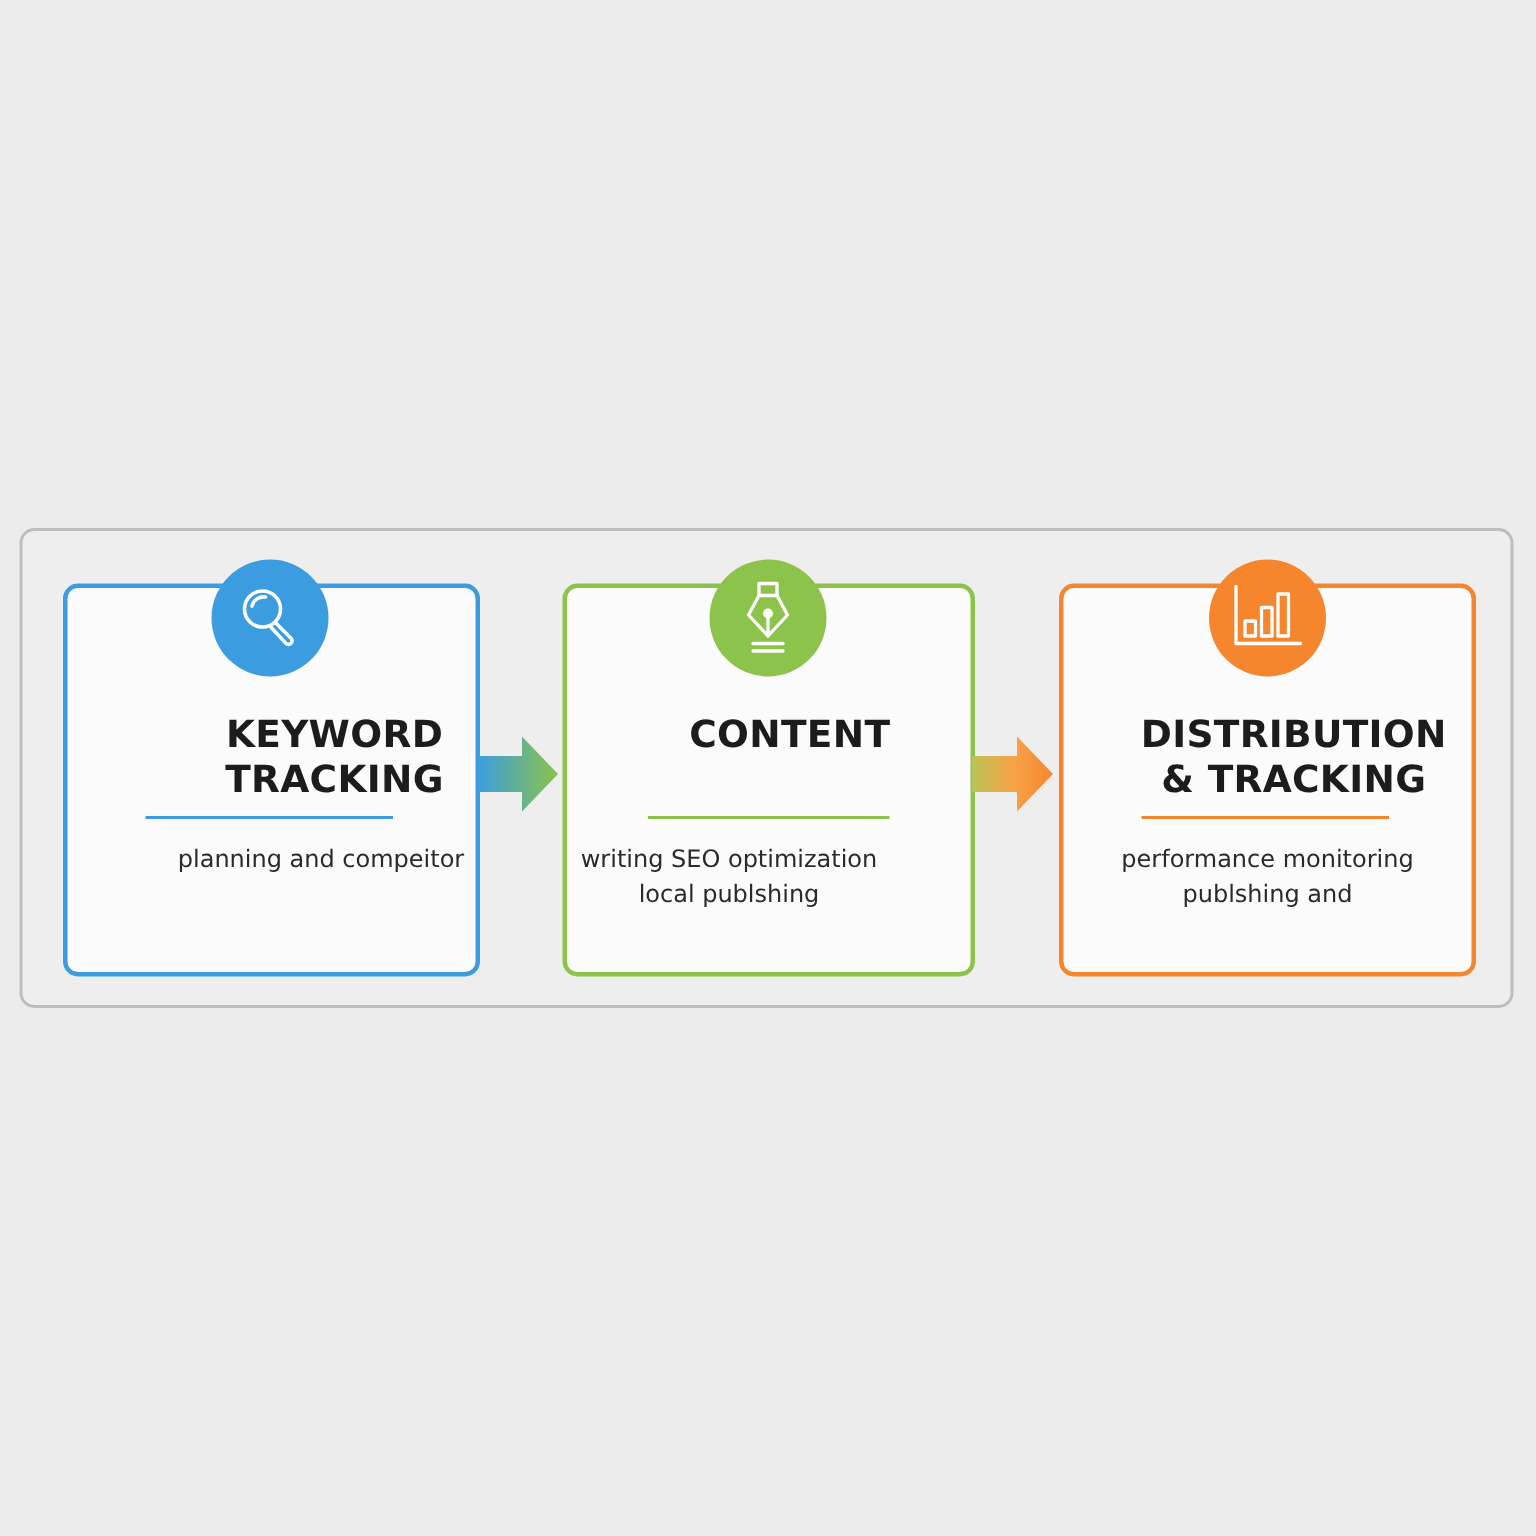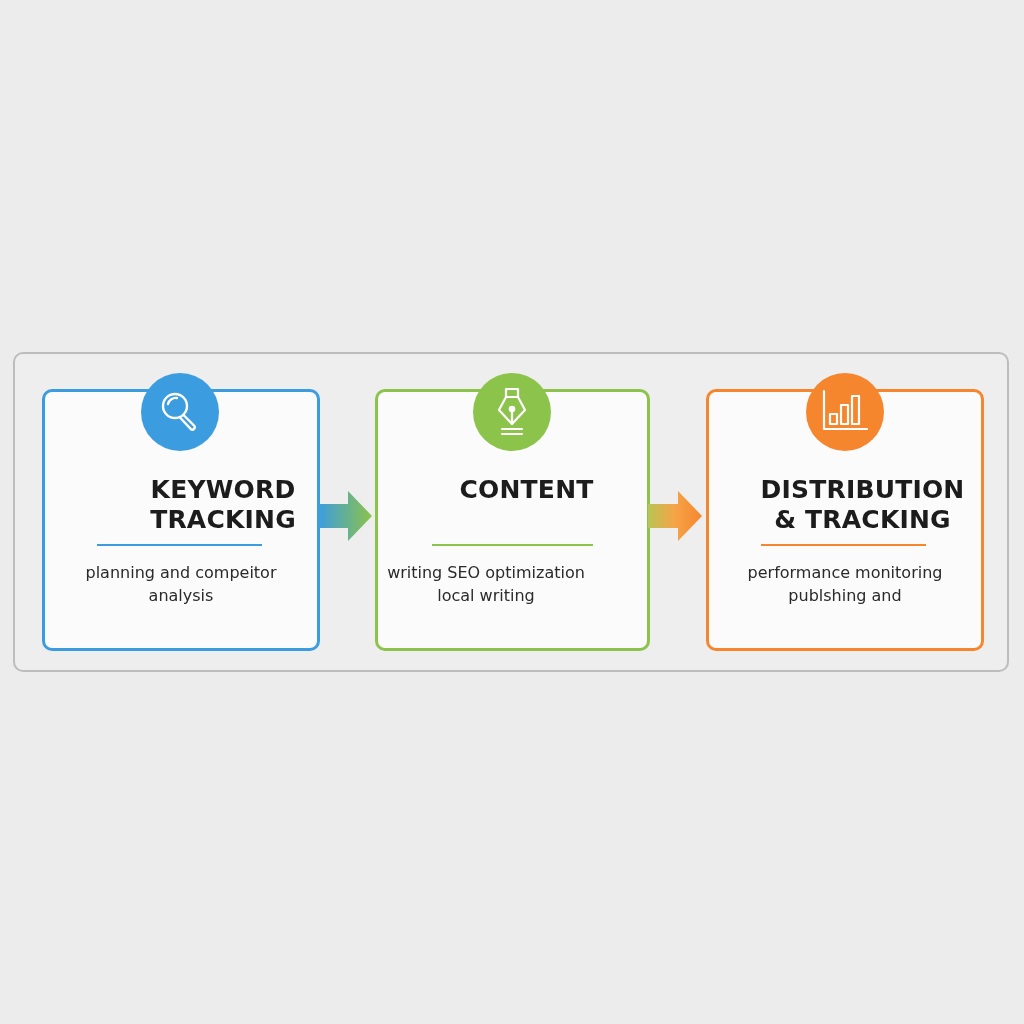--- a/index.html
+++ b/index.html
@@ -67,21 +67,21 @@
     .rule-3 { left: 761px; width: 165px; background: #f5862e; }
 
     .desc {
       position: absolute;
       top: 561px;
       text-align: center;
       font-size: 16px;
       line-height: 23px;
       color: #2a2a2a;
     }
-    .desc-1 { left: 42px; width: 278px; }
+    .desc-1 { left: 42px; width: 278px; padding-left: 33px; }
     .desc-2 { left: 375px; width: 222px; }
     .desc-3 { left: 706px; width: 278px; }
 
     .arrow { position: absolute; top: 490px; width: 56px; height: 52px; }
     .arrow-1 { left: 318px; }
     .arrow-2 { left: 648px; }
   </style>
 </head>
 <body>
 
@@ -95,21 +95,20 @@
     <path d="M27.5 27 L38 37.5 a2.4 2.4 0 0 1 -3.4 3.4 L24.5 30"></path>
   </svg>
 </div>
 <div class="title title-1">
   <div>KEYWORD</div>
   <div>TRACKING</div>
 </div>
 <div class="rule rule-1"></div>
 <div class="desc desc-1">
   <div>planning and compeitor</div>
-  <div>analysis</div>
 </div>
 
 <svg class="arrow arrow-1" viewBox="0 0 56 52">
   <defs>
     <linearGradient id="g1" x1="0" y1="0" x2="1" y2="0">
       <stop offset="0" stop-color="#3b9de0"></stop>
       <stop offset="1" stop-color="#8cc34a"></stop>
     </linearGradient>
   </defs>
   <polygon points="0,14 30,14 30,1 54,26 30,51 30,38 0,38" fill="url(#g1)"></polygon>
@@ -125,21 +124,21 @@
     <line x1="14" y1="43" x2="34" y2="43"></line>
     <line x1="14" y1="48" x2="34" y2="48"></line>
   </svg>
 </div>
 <div class="title title-2">
   <div>CONTENT</div>
 </div>
 <div class="rule rule-2"></div>
 <div class="desc desc-2">
   <div>writing SEO optimization</div>
-  <div>local writing</div>
+  <div>local publshing</div>
 </div>
 
 <svg class="arrow arrow-2" viewBox="0 0 56 52">
   <defs>
     <linearGradient id="g2" x1="0" y1="0" x2="1" y2="0">
       <stop offset="0" stop-color="#b9c455"></stop>
       <stop offset="0.5" stop-color="#f7a347"></stop>
       <stop offset="1" stop-color="#f5862e"></stop>
     </linearGradient>
   </defs>

